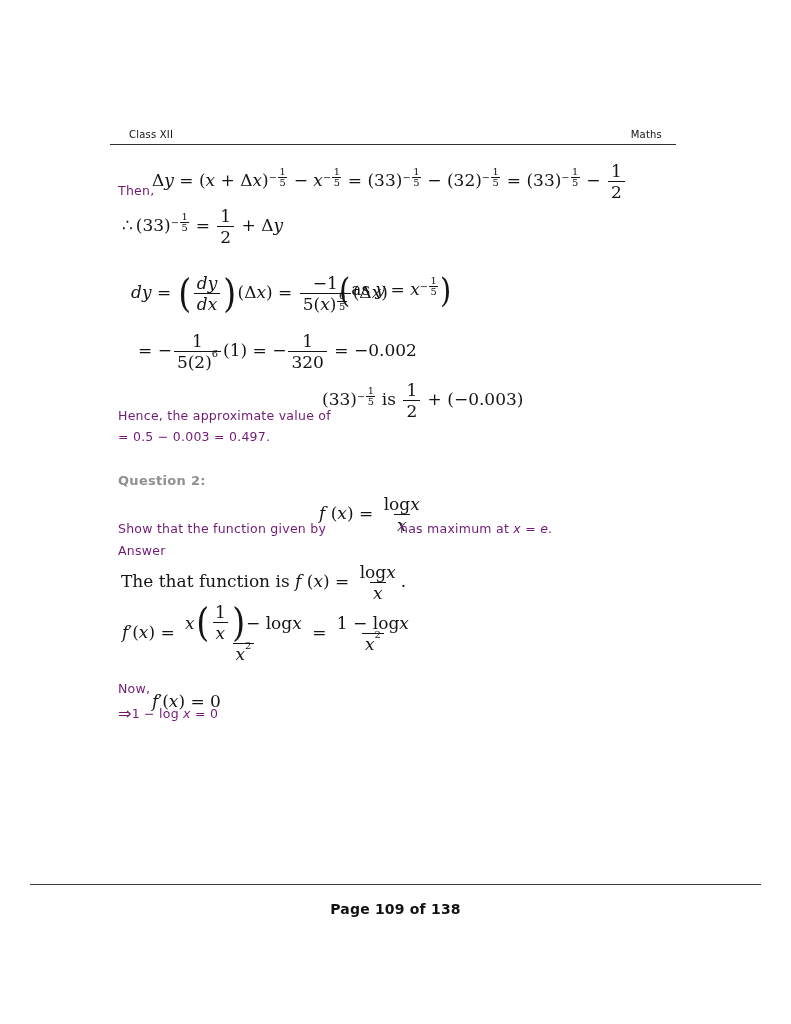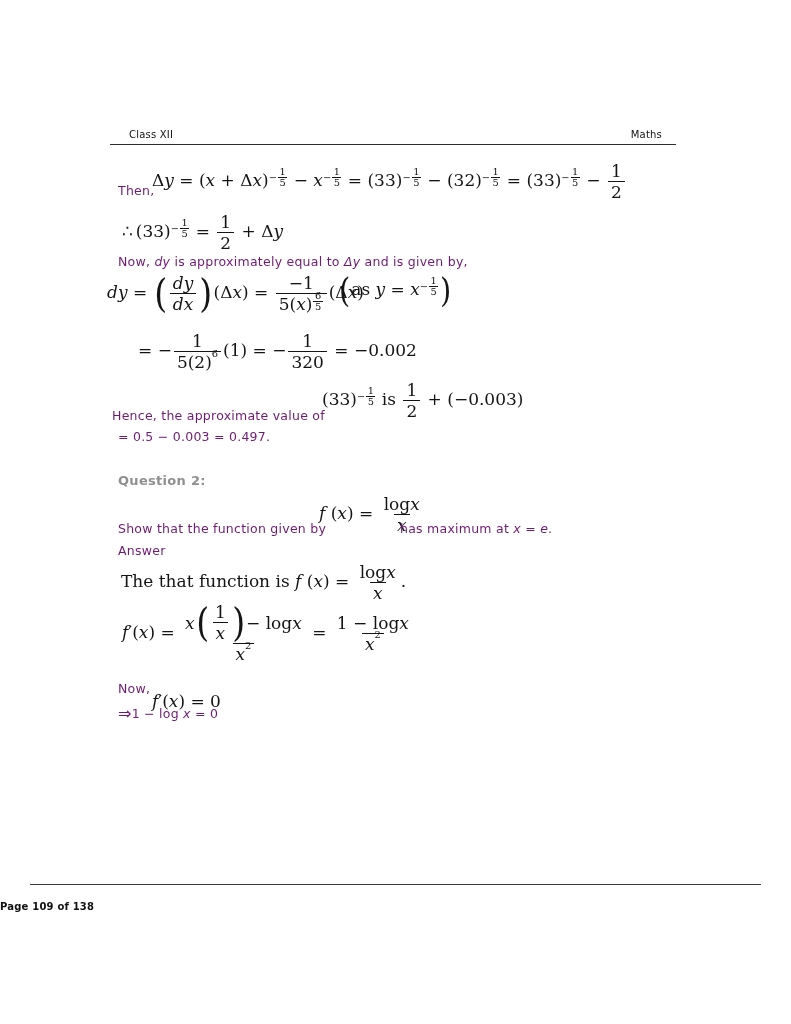--- a/index.html
+++ b/index.html
@@ -48,22 +48,22 @@
   .num > .msup, .den > .msup { align-self:flex-start; margin-top:-0.35em; }
   .msup .frac { margin:0 1px; }
   .msup .frac .num, .msup .frac .den { padding:0 1.5px; line-height:1.05; }
   .bigp {
     font-style:normal; line-height:0.85; vertical-align:middle;
     display:inline-block; transform:scaleX(0.85); font-weight:400;
   }
   
   .footer-rule { position:absolute; top:884px; left:30px; width:731px; border-top:1.5px solid #3a3a3a; }
   .footer-text {
-    position:absolute; top:901px; left:0; width:791px; text-align:left;
-    font-weight:bold; font-size:10px; color:#111; letter-spacing:0.2px;
+    position:absolute; top:901px; left:0; width:791px; text-align:center;
+    font-weight:bold; font-size:14px; color:#111; letter-spacing:0.2px;
   }
 </style>
 </head>
 <body>
 
 <div id="page">
 
   <div class="header">
     <span>Class XII</span>
     <span>Maths</span>
@@ -124,44 +124,41 @@
           <span class="up">1</span>
         </span>
         <span class="den">
           <span class="up">2</span>
         </span>
       </span></div>
   <div class="bodyline" style="top:183px;left:118px;">
     <span>Then,</span>
   </div>
 
-  <div class="math" style="top:206px;left:122px;margin-top:6px;"><span class="up">∴</span><span class="msp" style="width: 3px;"></span><span class="up">(33)</span><span class="msup">
+  <div class="math" style="top:206px;left:122px;"><span class="up">∴</span><span class="msp" style="width: 3px;"></span><span class="up">(33)</span><span class="msup">
         <span class="up">−</span>
         <span class="frac">
           <span class="num">
             <span class="up">1</span>
           </span>
           <span class="den">
             <span class="up">5</span>
           </span>
         </span>
       </span><span class="up"> = </span><span class="frac">
         <span class="num">
           <span class="up">1</span>
         </span>
         <span class="den">
           <span class="up">2</span>
         </span>
       </span><span class="up"> + Δ</span><span class="it">y</span></div>
 
-  <div class="bodyline" style="top:254px;left:118px;">
-    <span>Now, </span><span class="it">dy</span><span> is approximately equal to </span><span class="it">Δy</span><span> and is given by,</span>
-  </div>
-
-  <div class="math" style="top:273px;left:107px;"><span class="it">dy</span><span class="up"> = </span><span class="bigp" style="font-size: 230%;">(</span><span class="frac">
+
+  <div class="math" style="top:273px;left:131px;"><span class="it">dy</span><span class="up"> = </span><span class="bigp" style="font-size: 230%;">(</span><span class="frac">
         <span class="num">
           <span class="it">dy</span>
         </span>
         <span class="den">
           <span class="it">dx</span>
         </span>
       </span><span class="bigp" style="font-size: 230%;">)</span><span class="up">(Δ</span><span class="it">x</span><span class="up">)</span><span class="up"> = </span><span class="frac">
         <span class="num">
           <span class="up">−1</span>
         </span>
@@ -223,21 +220,21 @@
           </span>
         </span>
       </span><span class="up"> is </span><span class="frac">
         <span class="num">
           <span class="up">1</span>
         </span>
         <span class="den">
           <span class="up">2</span>
         </span>
       </span><span class="up"> + (−0.003)</span></div>
-  <div class="bodyline" style="top:408px;left:112px;text-align:right;">
+  <div class="bodyline" style="top:408px;left:118px;text-align:right;">
     <span>Hence, the approximate value of</span>
   </div>
   <div class="bodyline" style="top:429px;left:118px;">
     <span>= 0.5 − 0.003 = 0.497.</span>
   </div>
 
   <div class="bodyline q-heading" style="top:473px;left:118px;">
     <span>Question 2:</span>
   </div>
 

